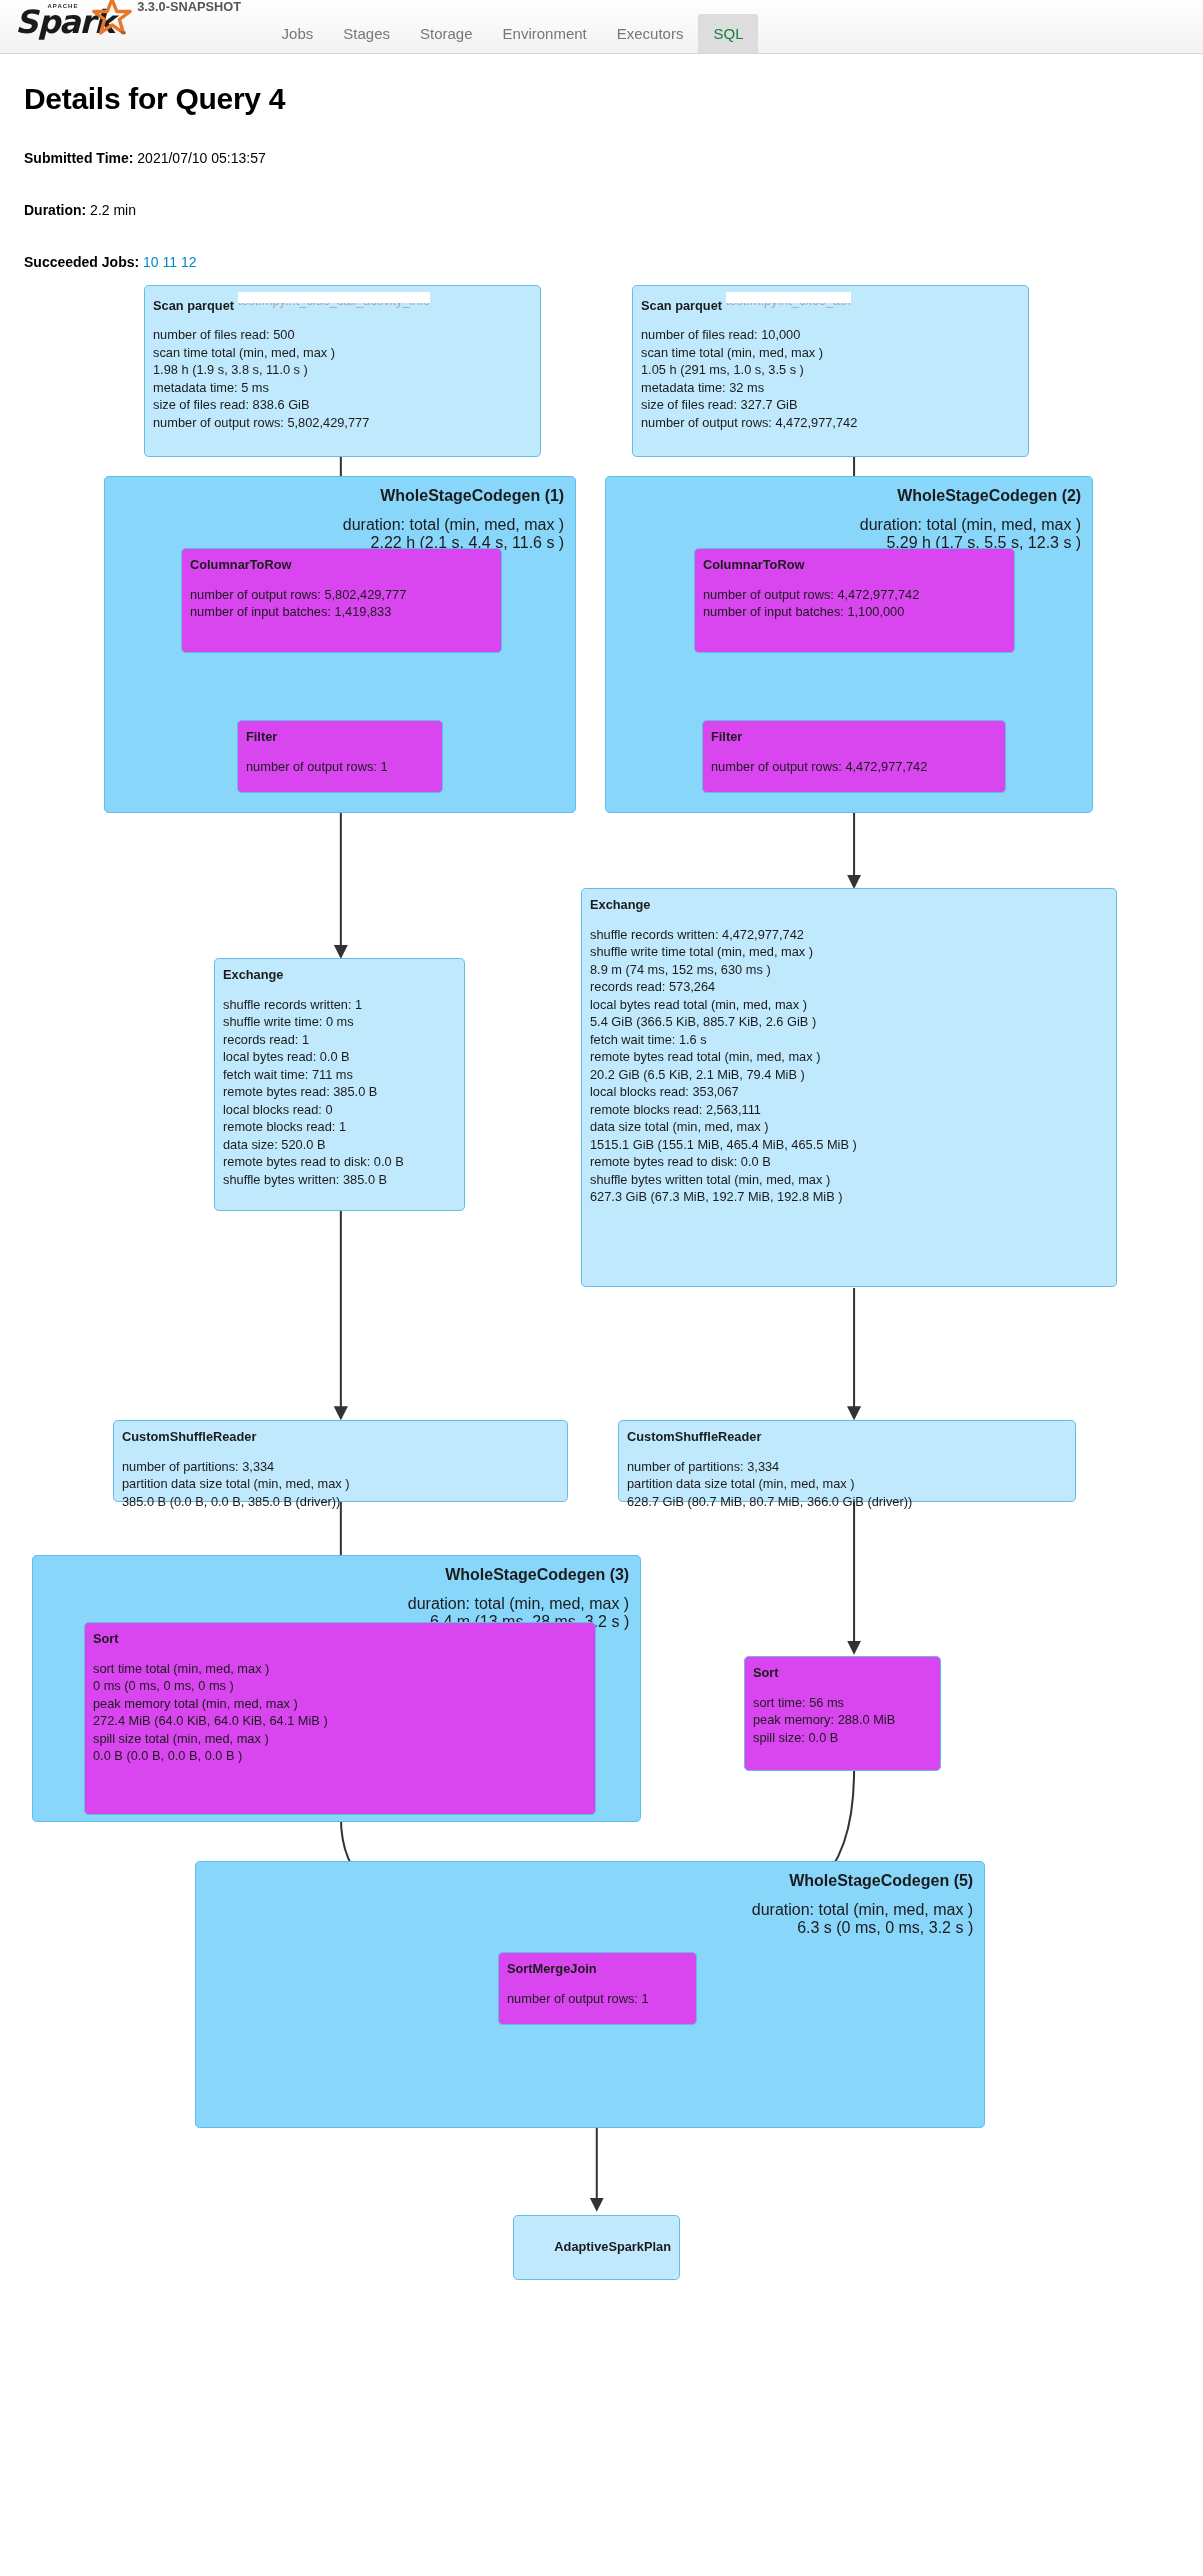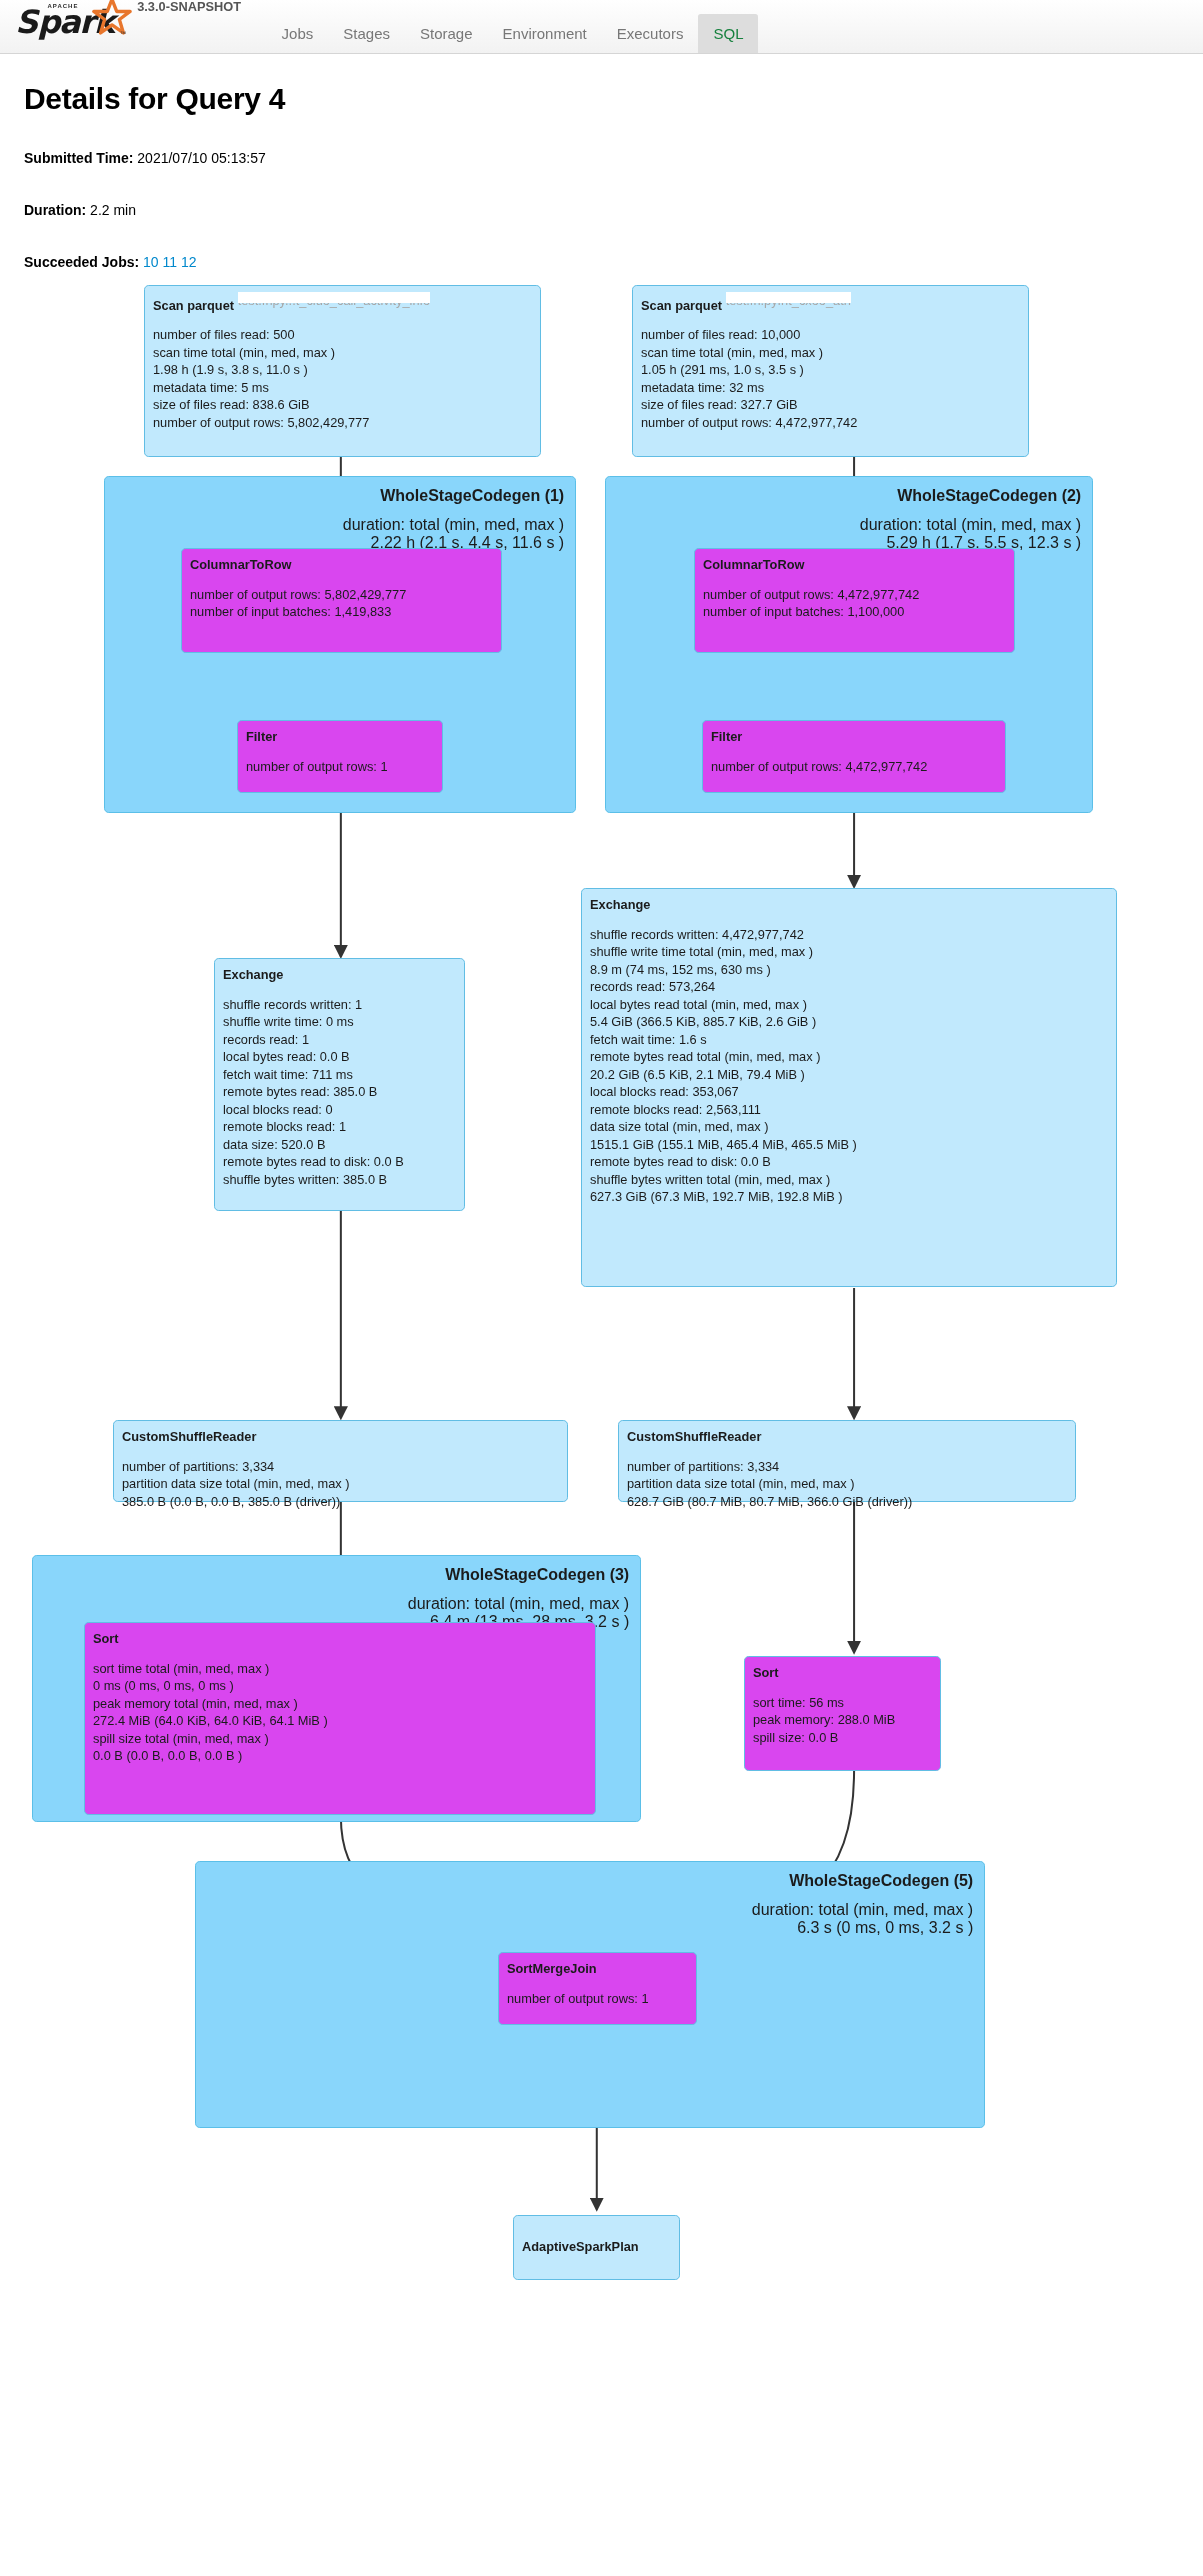--- a/index.html
+++ b/index.html
@@ -206,21 +206,21 @@
     left: 0; right: 0;
     top: -1.3px;
     height: 68%;
     background: #ffffff;
   }
   .node-metric { white-space: nowrap; }
 
   .sp-title-only {
     display: flex;
     align-items: center;
-    justify-content: flex-start;
+    justify-content: flex-end;
   }
 </style>
 </head>
 <body>
 
 <div class="navbar">
   <div class="brand">
     <div class="spark-logo">
       <span class="spark-apache">APACHE</span>
       <span class="spark-word">Spark</span>

